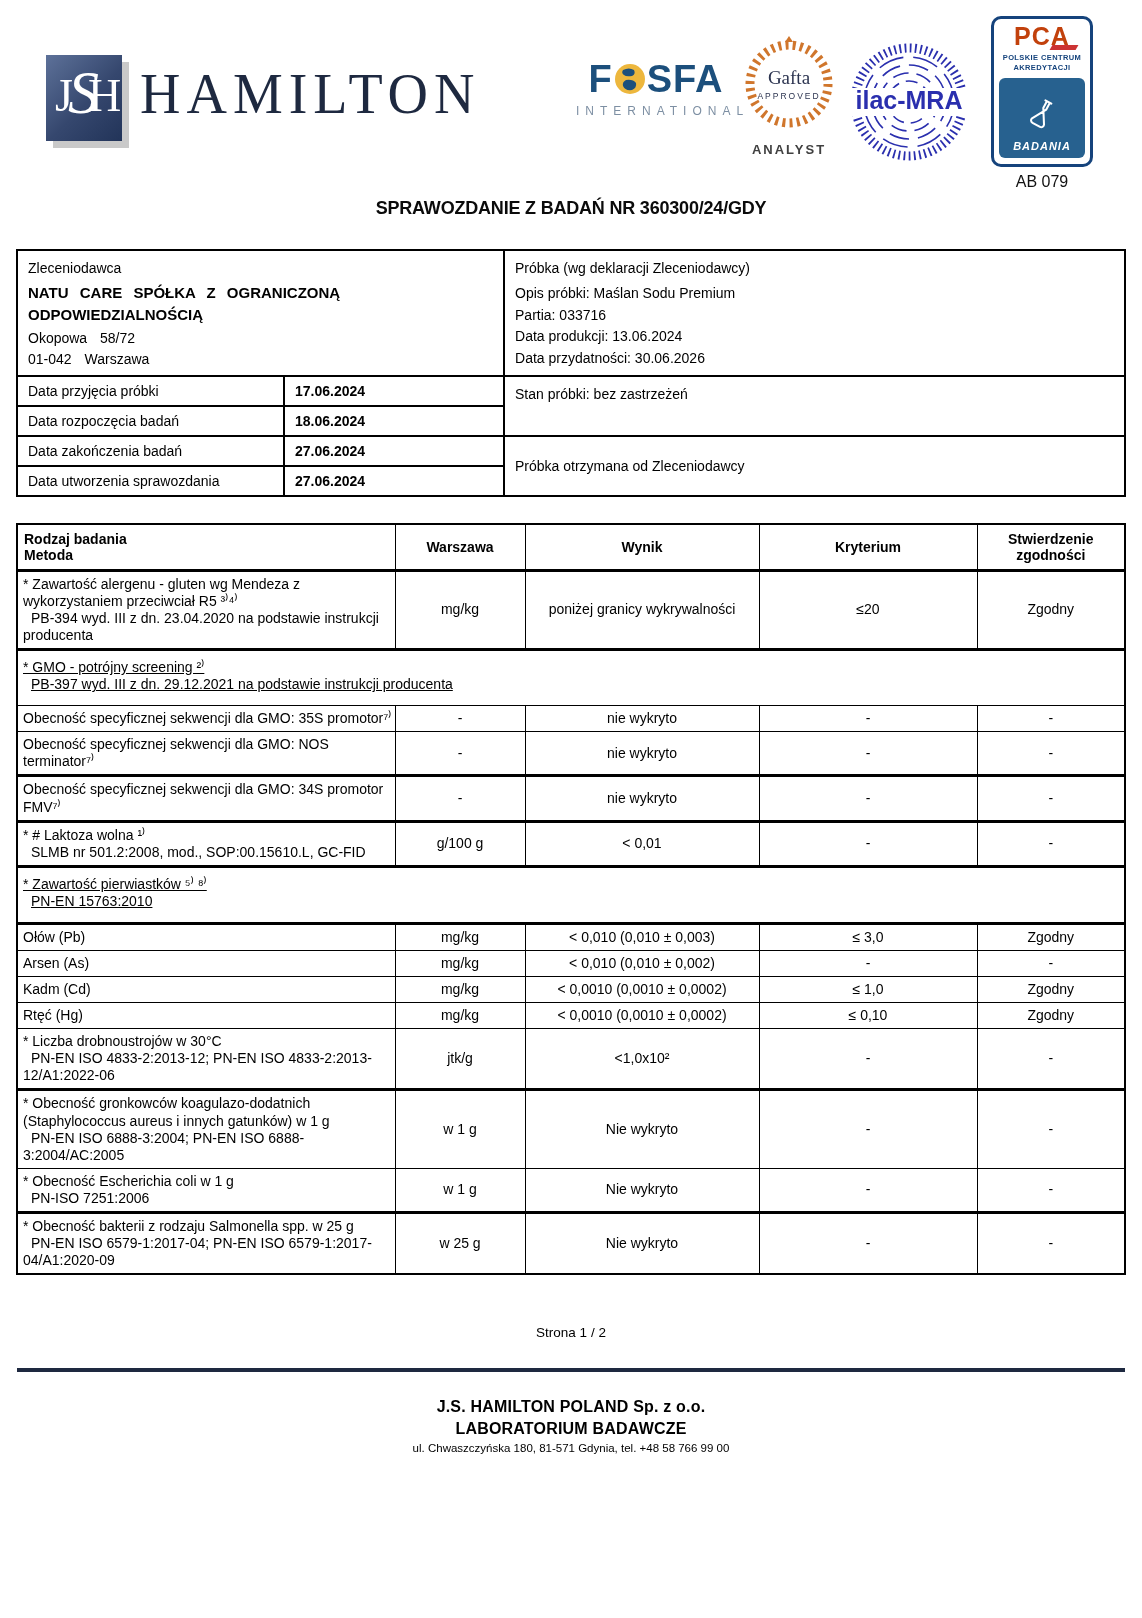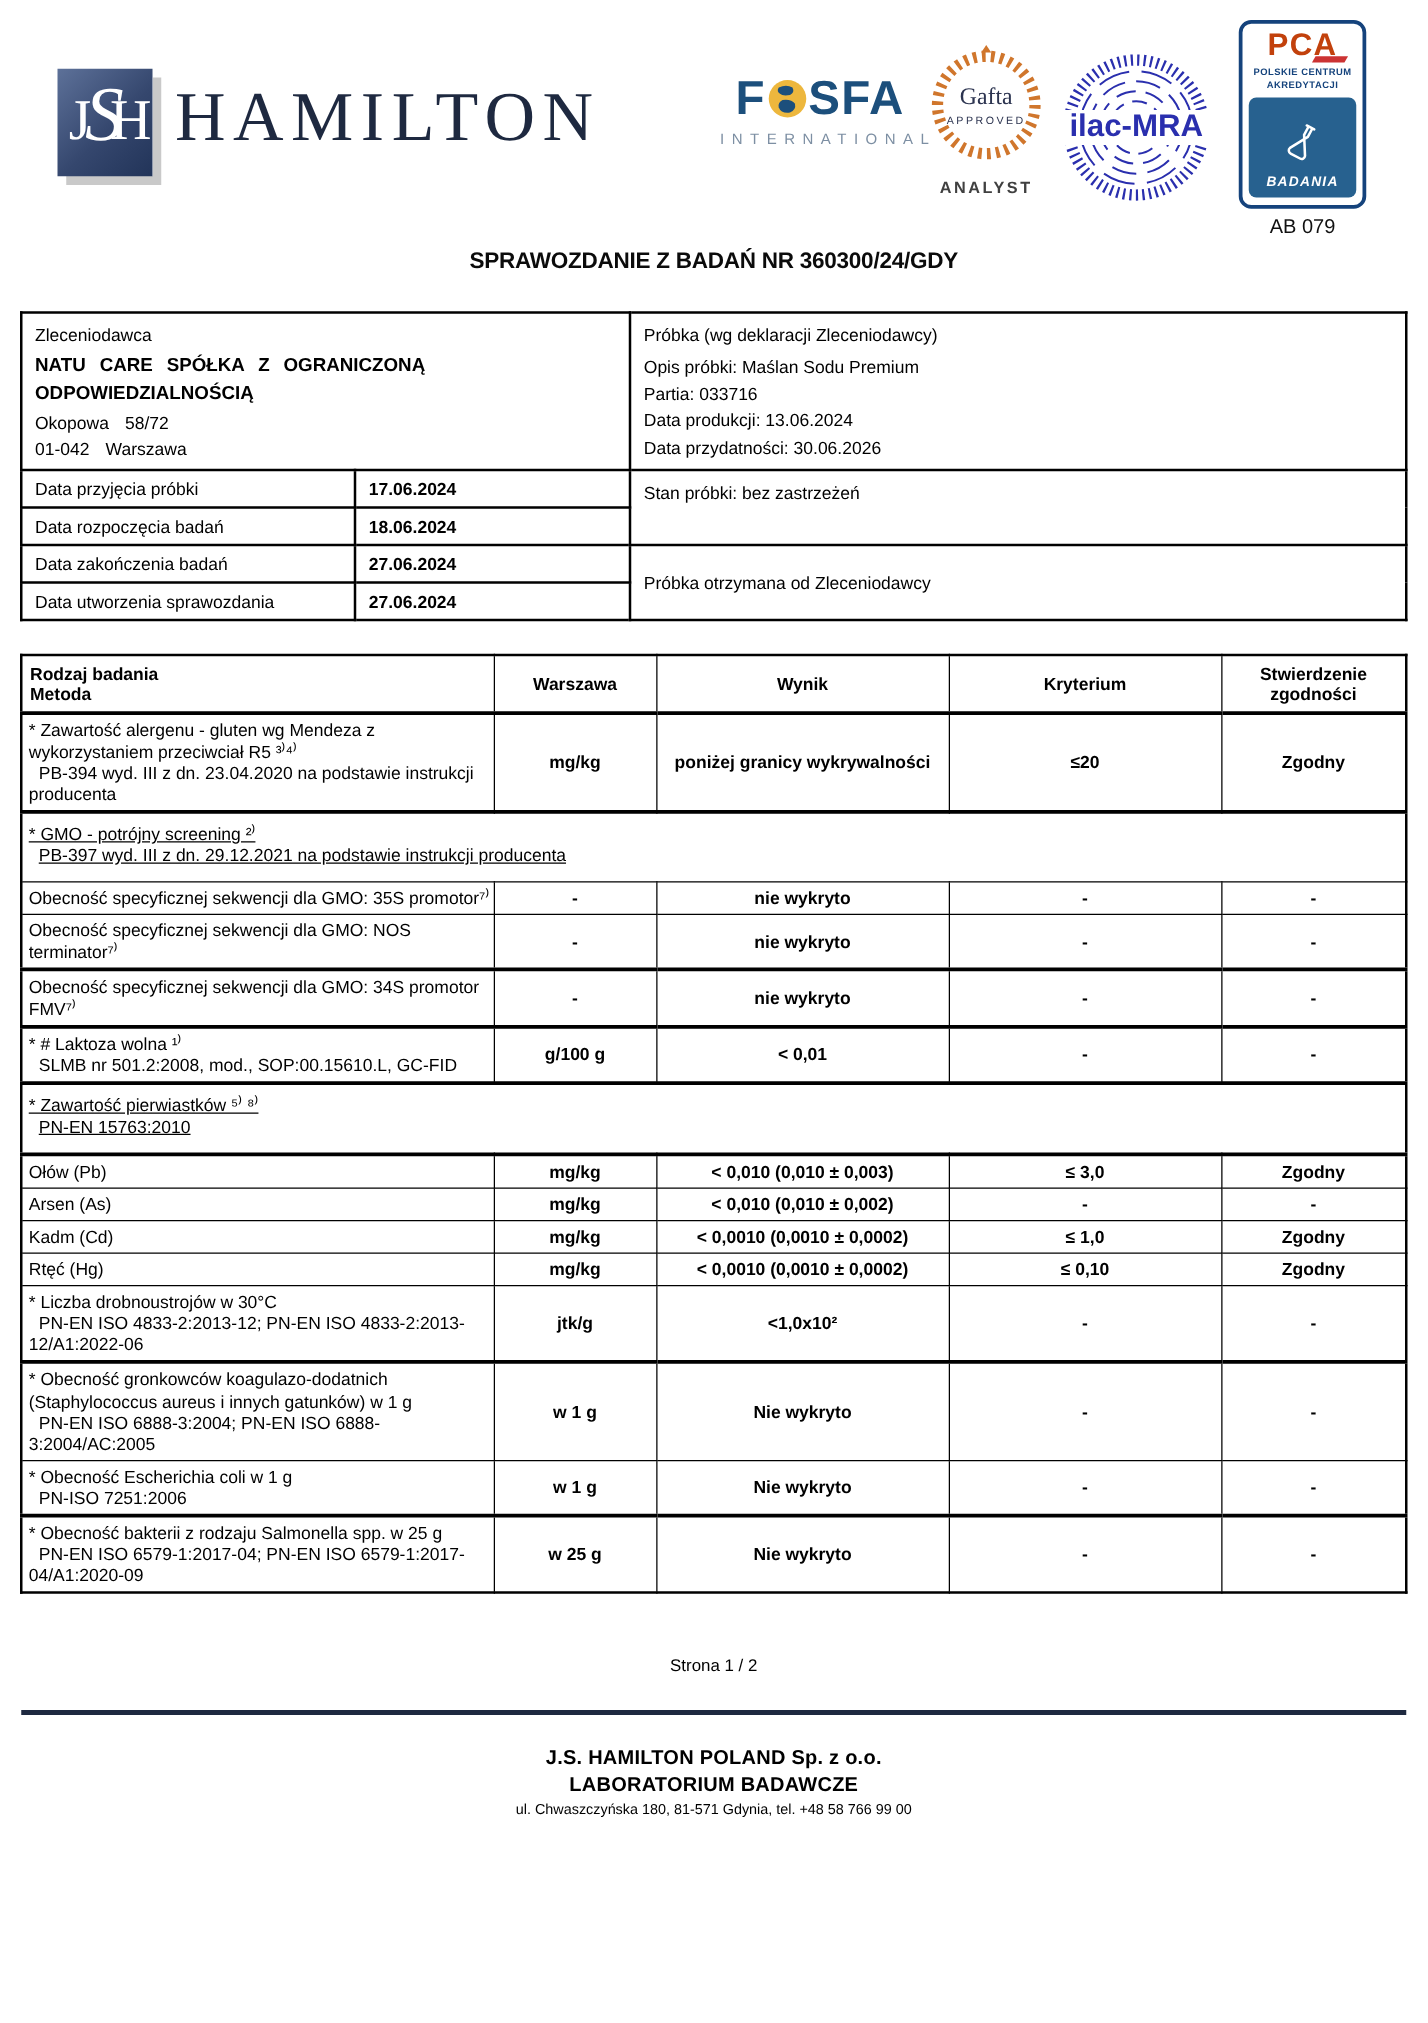--- a/index.html
+++ b/index.html
@@ -71,21 +71,21 @@
   .state-cell { vertical-align:top; padding-top:9px !important; }
   .origin-cell { vertical-align:middle; }
 
   
   .results { width:1108px; margin:26px auto 0 auto; border:2px solid #000; table-layout:fixed; }
   .results th, .results td { border:1px solid #000; font-size:14px; }
   .results th { font-weight:bold; padding:6px 6px; border-bottom:3px solid #000; }
   .th-left { text-align:left; padding-left:5px; }
   .results td { padding:4px 6px; vertical-align:middle; line-height:1.22; }
   td.c-name { text-align:left; padding-left:5px; padding-right:3px; }
-  td.c-mid { text-align:center;font-weight:bold; }
+  td.c-mid { text-align:center; }
   .tmethod { text-indent:8px; }
   tr.section-row td { padding-top:8px; padding-bottom:12px;text-decoration:underline; }
   tr.tt td { border-top:3px solid #000; }
   tr.tb td { border-bottom:3px solid #000; }
 
   
   .strona { margin-top:50px; text-align:center; font-size:13.5px; }
   .rule { margin:28px auto 0 auto; width:1108px; height:4px; background:#1e2940; }
   .footer { margin-top:26px; text-align:center; }
   .f-company { font-size:16px; font-weight:bold; letter-spacing:.2px; }

